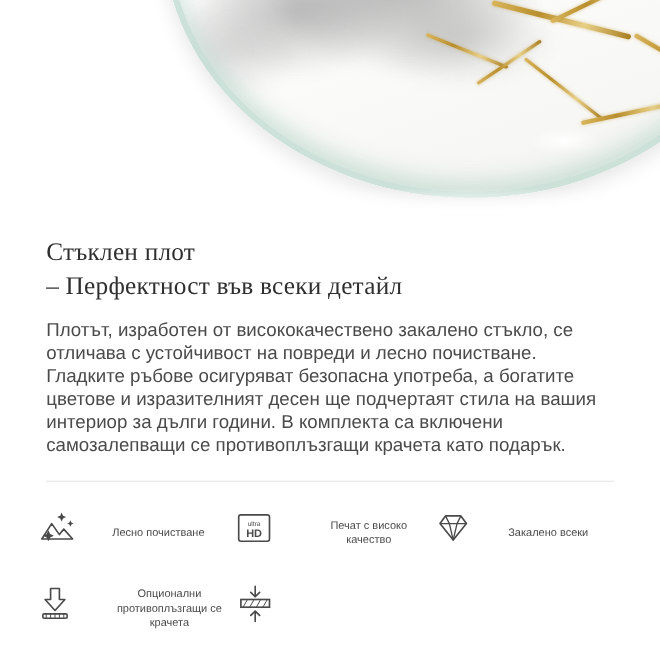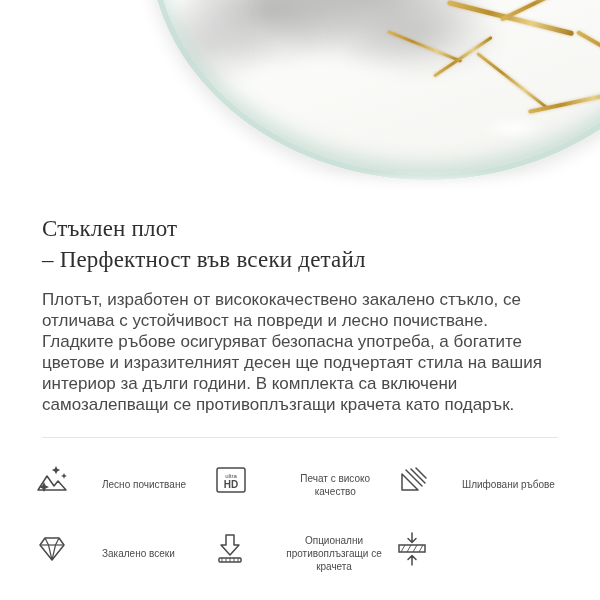--- a/index.html
+++ b/index.html
@@ -198,31 +198,20 @@
     <div class="feature-icon">
       <svg width="40" height="40" viewBox="0 0 40 40">
         <rect x="6" y="8" width="28" height="24" rx="2" fill="none" stroke="#4a4a4a" stroke-width="1.5"></rect>
         <text x="20" y="18" text-anchor="middle" font-family="Liberation Sans, sans-serif" font-size="6" fill="#4a4a4a">ultra</text>
         <text x="20" y="28" text-anchor="middle" font-family="Liberation Sans, sans-serif" font-size="10" font-weight="bold" fill="#4a4a4a">HD</text>
       </svg>
     </div>
     <div class="feature-label">Печат с високо качество</div>
   </div>
 
-  <div class="feature">
-    <div class="feature-icon">
-      <svg width="40" height="40" viewBox="0 0 40 40">
-        <path d="M10 30 L10 14 L26 30 Z" fill="none" stroke="#4a4a4a" stroke-width="1.5" stroke-linejoin="round"></path>
-        <path d="M14 10 L30 26" stroke="#4a4a4a" stroke-width="1.5" stroke-linecap="round"></path>
-        <path d="M19 9 L33 23" stroke="#4a4a4a" stroke-width="1.5" stroke-linecap="round"></path>
-        <path d="M24 8 L34 18" stroke="#4a4a4a" stroke-width="1.5" stroke-linecap="round"></path>
-      </svg>
-    </div>
-    <div class="feature-label">Шлифовани ръбове</div>
-  </div>
 
   <div class="feature">
     <div class="feature-icon">
       <svg width="40" height="40" viewBox="0 0 40 40">
         <path d="M8 16 L13 9 L27 9 L32 16 L20 31 Z" fill="none" stroke="#4a4a4a" stroke-width="1.5" stroke-linejoin="round"></path>
         <path d="M8 16 L32 16" stroke="#4a4a4a" stroke-width="1.2"></path>
         <path d="M13 9 L16.5 16 L20 31" stroke="#4a4a4a" stroke-width="1.2" fill="none"></path>
         <path d="M27 9 L23.5 16 L20 31" stroke="#4a4a4a" stroke-width="1.2" fill="none"></path>
       </svg>
     </div>

